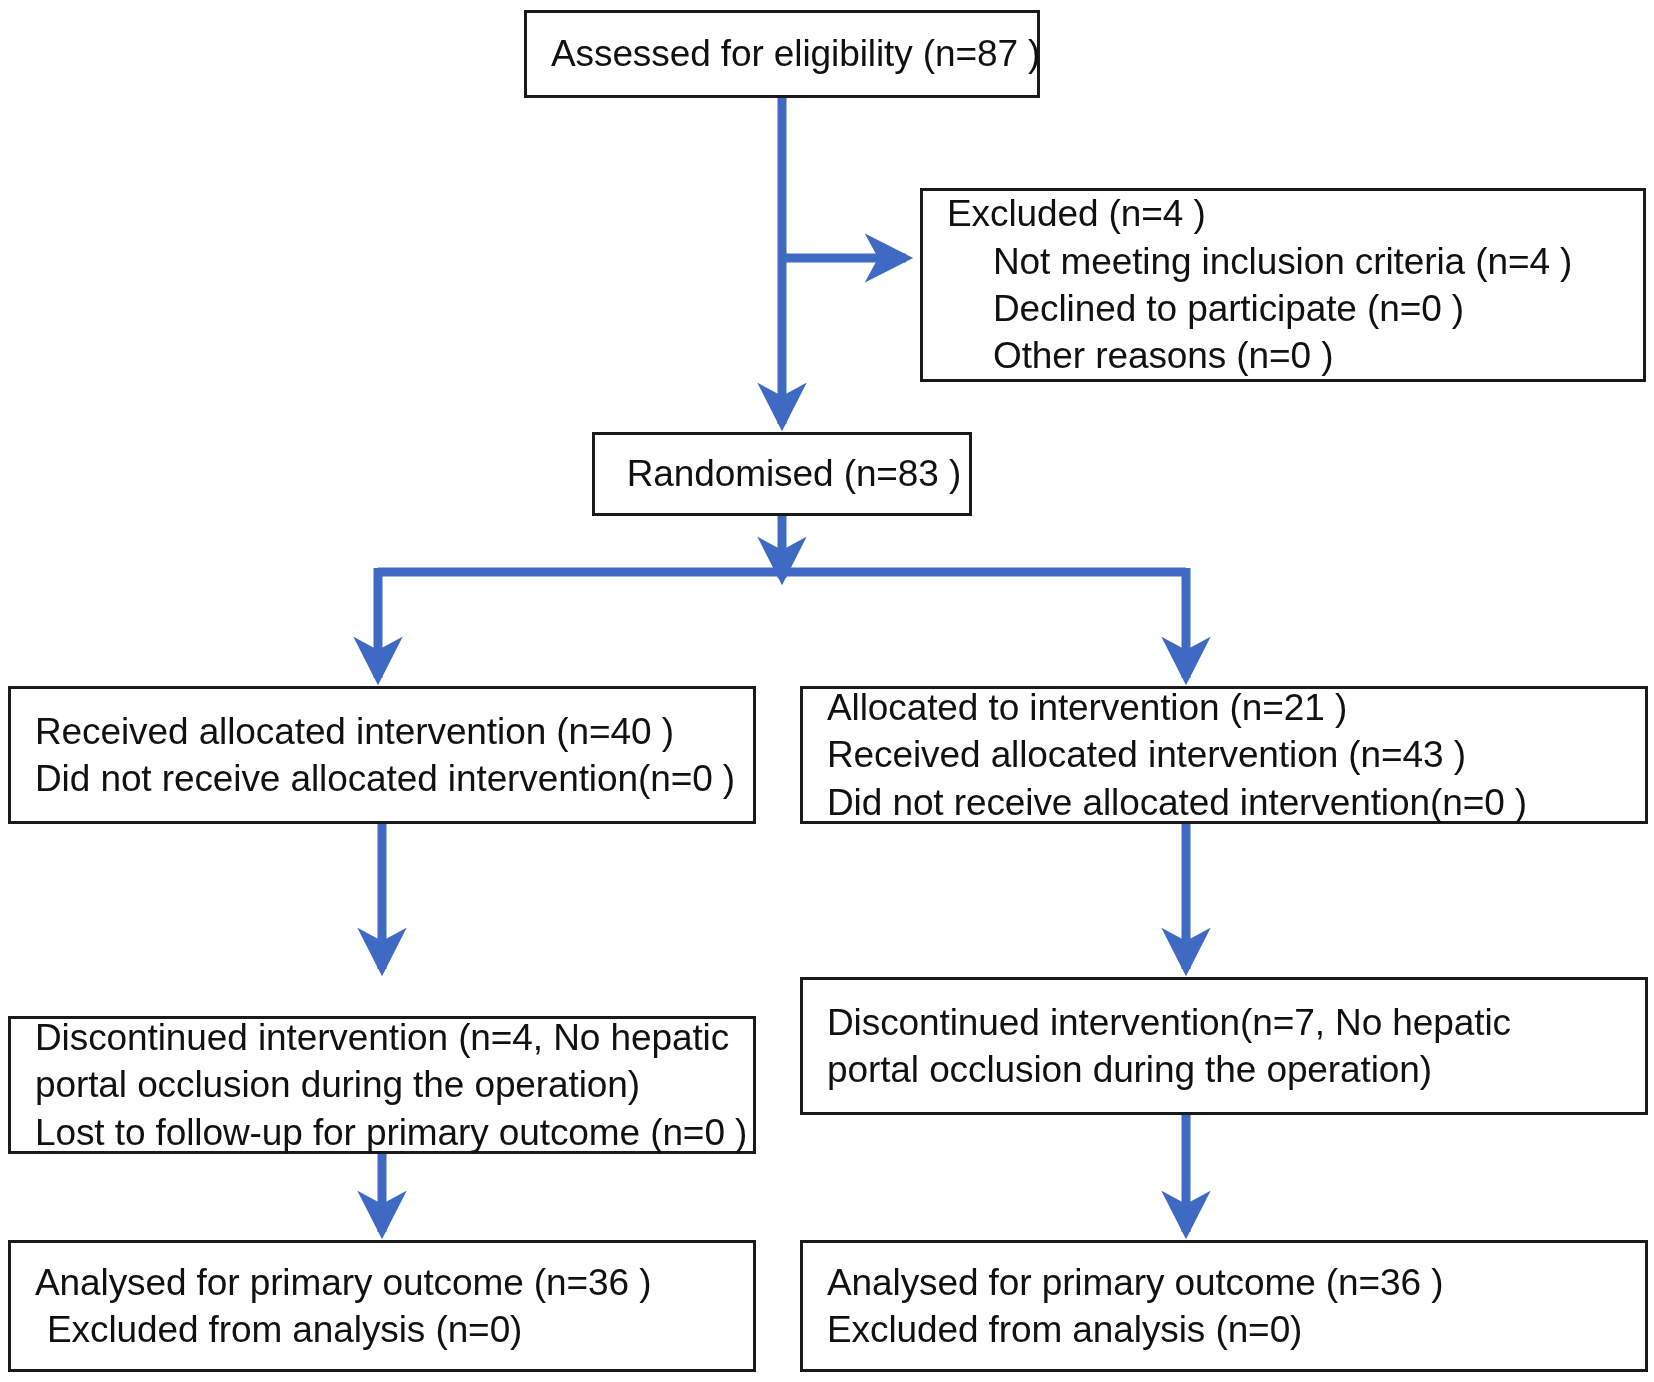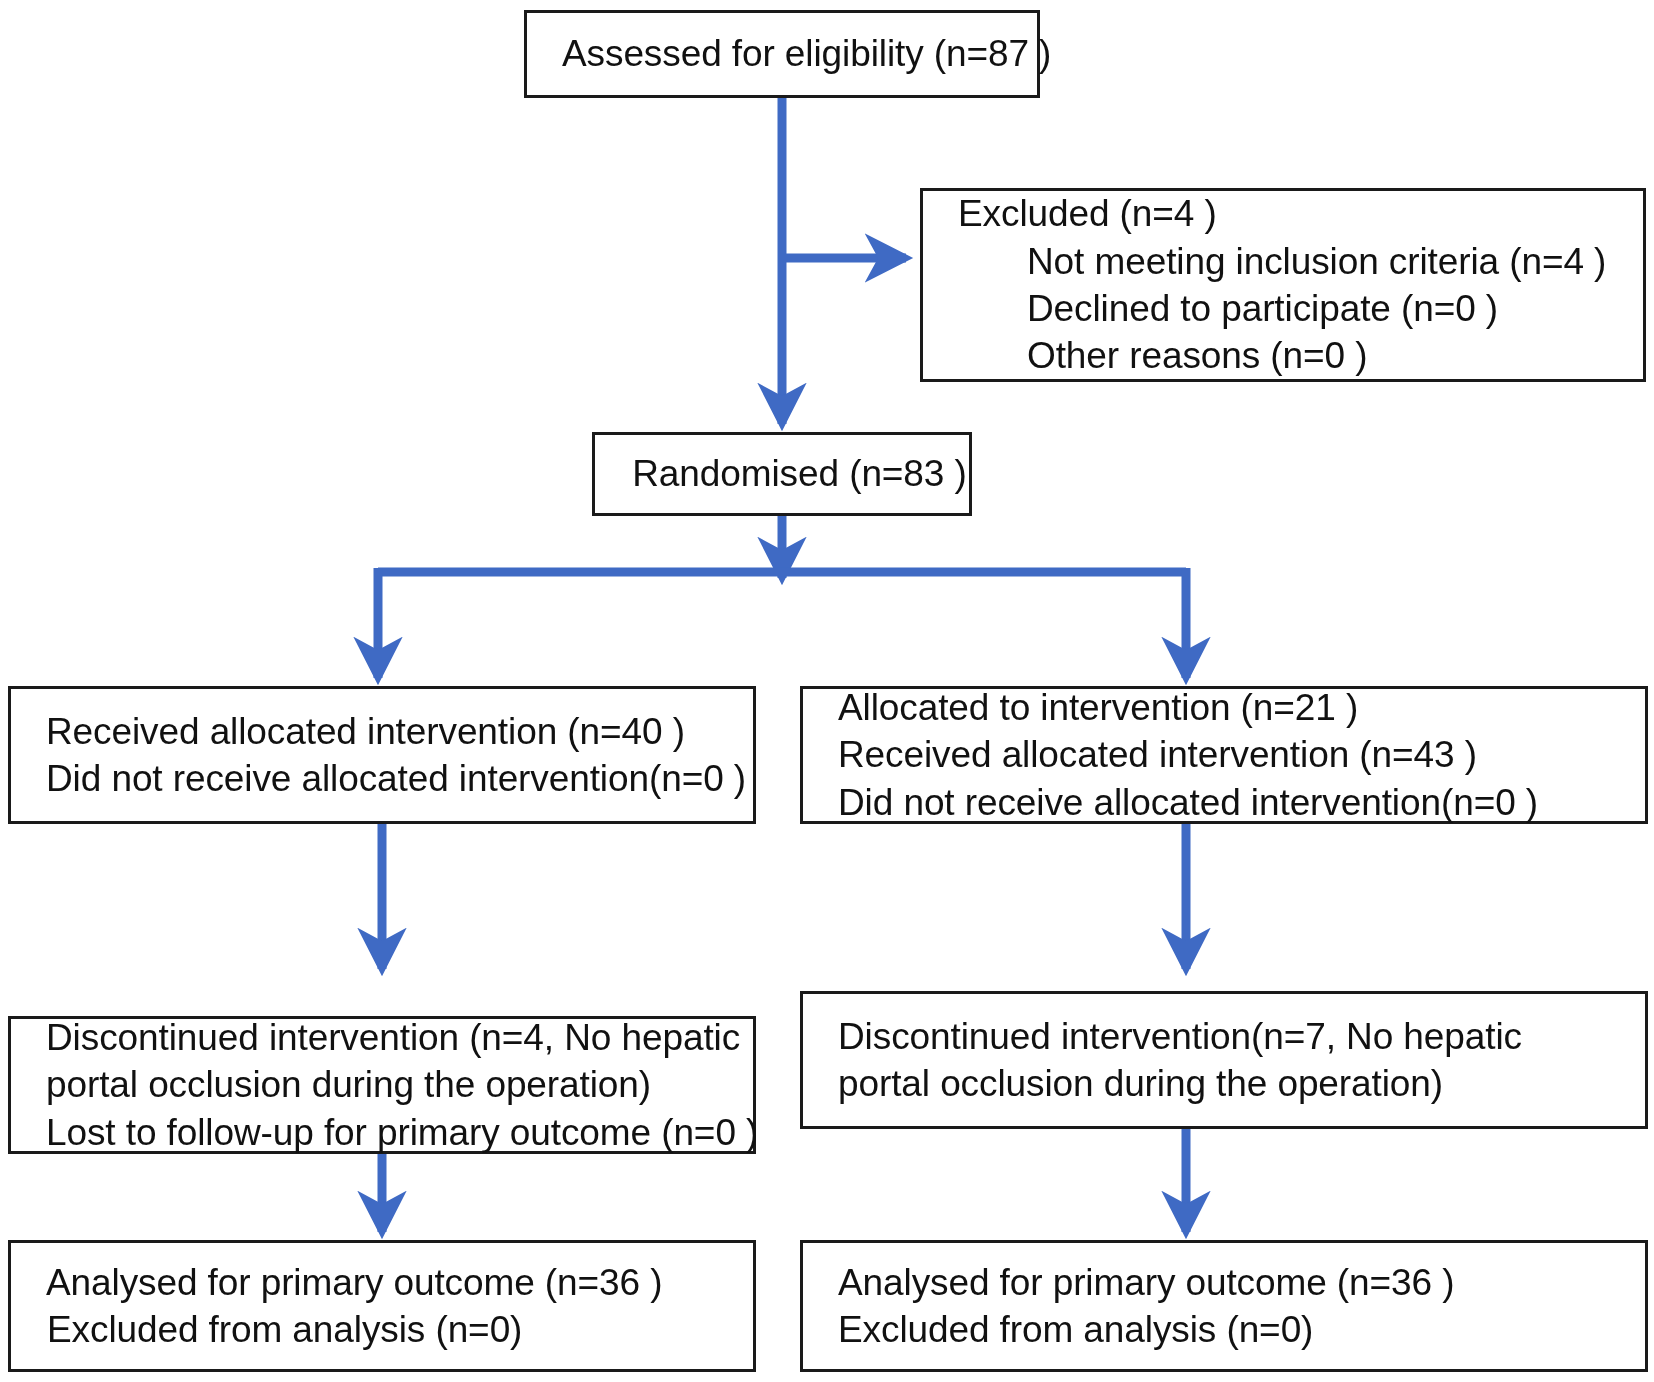--- a/index.html
+++ b/index.html
@@ -23,46 +23,46 @@
     display: flex;
     flex-direction: column;
     justify-content: center;
     z-index: 5;
   }
   .box .line {
     font-size: 37px;
     line-height: 1.28;
     color: #111111;
     white-space: pre;
-    padding-left: 35px;
+    padding-left: 24px;
     letter-spacing: -0.1px;
   }
   .box.indent1 .line.ind {
-    padding-left: 104px;
+    padding-left: 70px;
   }
   .box.indent-small .line.ind {
     padding-left: 36px;
   }
   svg.connectors {
     position: absolute;
     left: 0;
     top: 0;
     width: 1654px;
     height: 1382px;
     z-index: 1;
     pointer-events: none;
   }
   
   #box-assessed     { left: 524px;  top: 10px;   width: 516px; height: 88px; }
   #box-excluded     { left: 920px;  top: 160px;  width: 726px; height: 194px; margin-top: 28px; }
   #box-randomised   { left: 592px;  top: 432px;  width: 380px; height: 84px; text-align: center; }
   #box-alloc-left   { left: 8px;    top: 686px;  width: 748px; height: 138px; }
   #box-alloc-right  { left: 800px;  top: 686px;  width: 848px; height: 138px; }
   #box-disc-left    { left: 8px;    top: 1016px;  width: 748px; height: 138px; }
-  #box-disc-right   { left: 800px;  top: 977px;  width: 848px; height: 138px; margin-top: 14px; }
+  #box-disc-right   { left: 800px;  top: 977px;  width: 848px; height: 138px; }
   #box-anal-left    { left: 8px;    top: 1240px; width: 748px; height: 132px; }
   #box-anal-right   { left: 800px;  top: 1240px; width: 848px; height: 132px; }
 </style>
 </head>
 <body>
 
 <div id="canvas">
 
   <svg class="connectors" viewBox="0 0 1654 1382" xmlns="http://www.w3.org/2000/svg">
     <defs>

